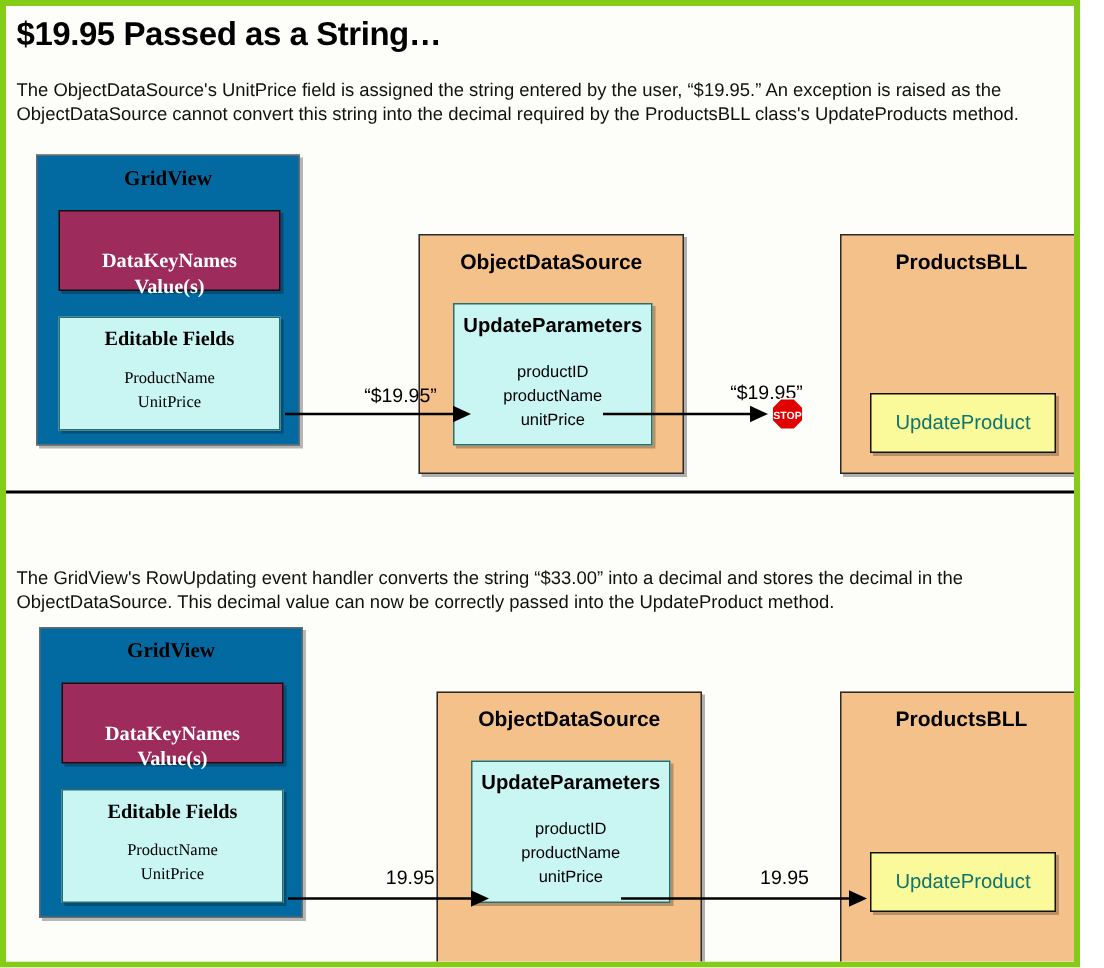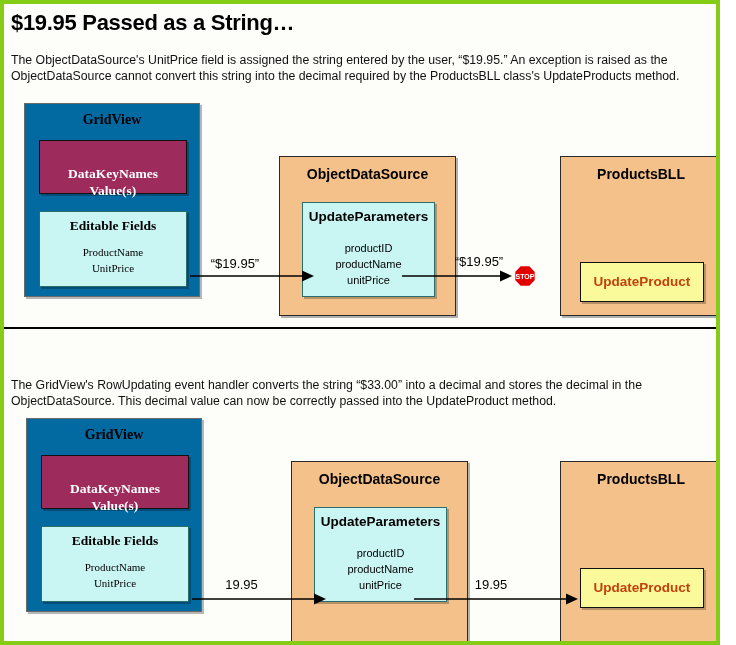--- a/index.html
+++ b/index.html
@@ -111,30 +111,31 @@
   }
 
   .yellowbox {
     background: #fafa9b;
     border: 1px solid #111;
     box-shadow: 2px 2px 0 rgba(0,0,0,0.25);
   }
   .yellowbox .lbl {
     text-align: center;
     font-size: 13.5px;
-    font-weight: bold;
-    color: #c2410c;
+    font-weight: normal;
+    color: #0f766e;
   }
 
   .arrow-label {
     position: absolute;
     font-size: 13px;
     color: #000;
     white-space: nowrap;
     text-align: center;
+    padding-left: 32px;
   }
 
   .conn { position: absolute; }
 
   .stop {
     position: absolute;
     width: 22px;
     height: 22px;
   }
   .stop svg { display: block; }

